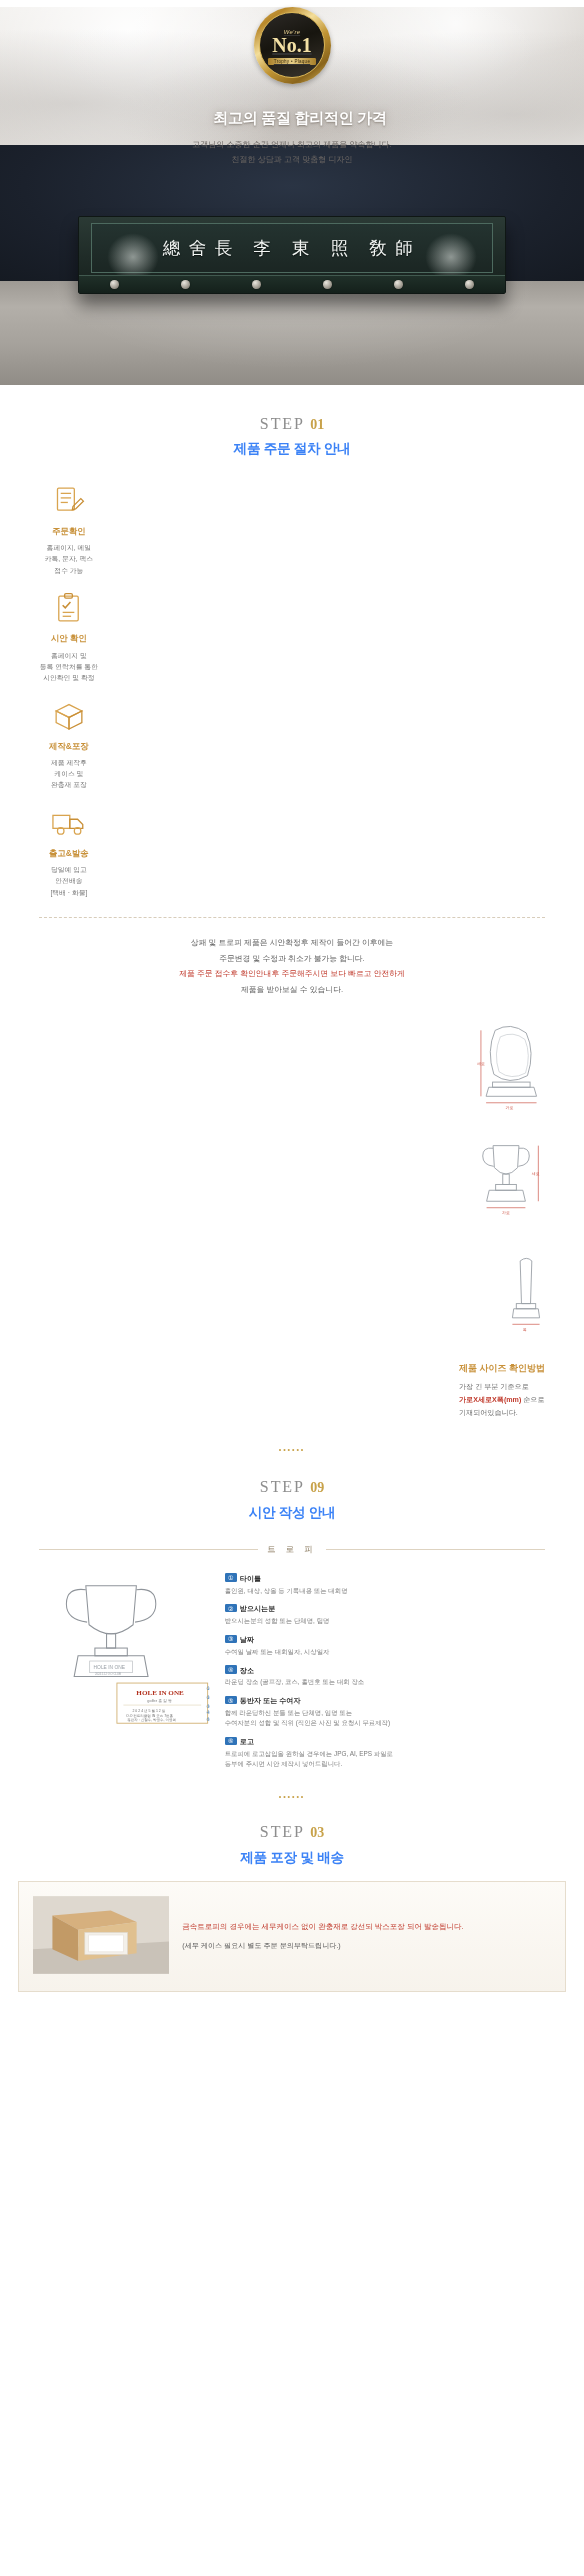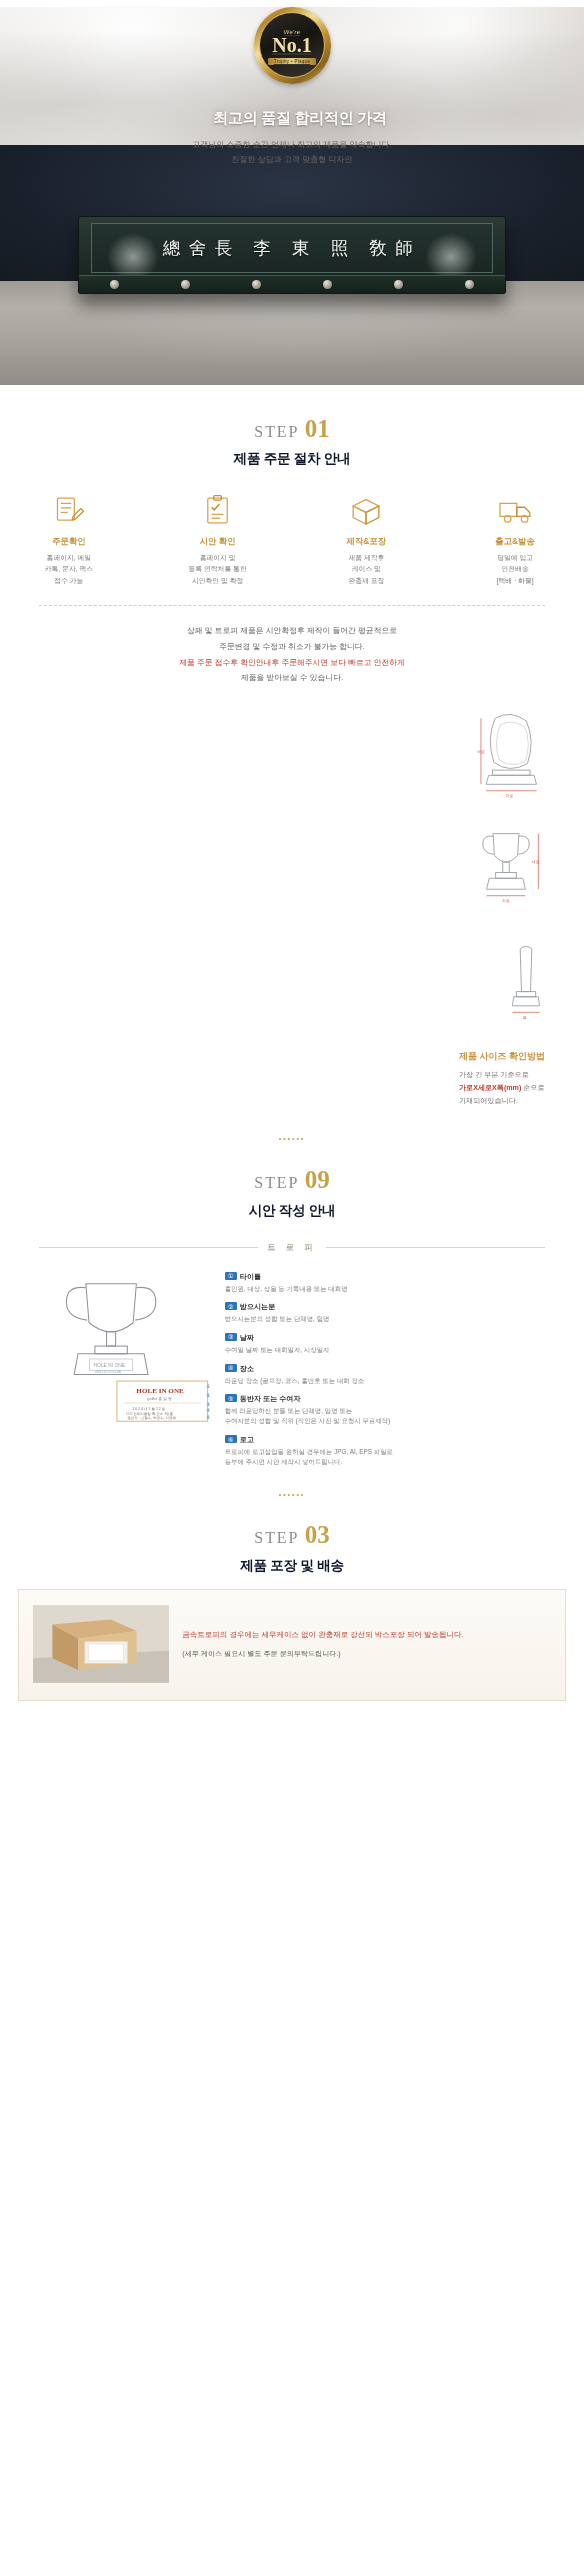--- a/index.html
+++ b/index.html
@@ -123,30 +123,30 @@
   }
   .plaque .floral.l { left: 15.6px; }
   .plaque .floral.r { right: 15.6px; }
 
   
   .section { padding: 30px 0 6.5px; text-align: center; }
   .step-label {
     font-size: 16px; color: #8d8d8d; letter-spacing: 1.9px;
     font-family: "Liberation Serif", serif;
   }
-  .step-label b { color: #c8a24a; font-size: 25px; font-weight: bold; letter-spacing: 0; }
+  .step-label b { color: #c8a24a; font-size: 14px; font-weight: bold; letter-spacing: 0; }
   .step-title {
-    font-size: 13.6px; font-weight: bold; color: #0f172a;
+    font-size: 13.6px; font-weight: bold; color: #3b82f6;
     margin-top: 7.8px; letter-spacing: -0.3px;
   }
 
   
   .icon-row {
     display: flex; justify-content: space-between; gap: 11.7px;
-    margin-top: 22px; padding: 0 23.4px;
+    margin-top: 22px; padding: 0 23.4px; flex-direction: column;
   }
   .icon-cell { width: 91px; }
   .icon-art { height: 38px; display:flex; align-items:flex-end; justify-content:center; }
   .icon-cell .cap {
     margin-top: 7.8px; font-size: 8.4px; font-weight: bold; color: #c8913a;
   }
   .icon-cell .desc {
     margin-top: 5.2px; font-size: 6.8px; color: #777; line-height: 1.65;
   }
   .hr-dash {
@@ -319,21 +319,21 @@
         <div class="cap">출고&amp;발송</div>
         <div class="desc" style="white-space:pre-line">당일예 입고
 안전배송
 [택배 · 화물]</div>
       </div>
     </div>
 
     <hr class="hr-dash">
 
     <div class="note">
-      <div>상패 및 트로피 제품은 시안확정후 제작이 들어간 평균적으로</div>
+      <div>상패 및 트로피 제품은 시안확정후 제작이 들어간 이후에는</div>
       <div>주문변경 및 수정과 취소가 불가능 합니다.</div>
       <div class="hi">제품 주문 접수후 확인안내후 주문해주시면 보다 빠르고 안전하게</div>
       <div>제품을 받아보실 수 있습니다.</div>
     </div>
 
     <div class="size-guide">
       <div class="size-art">
         <svg width="68" height="97" viewBox="0 0 105 150">
           <path d="M28 16 q24 -14 48 4 q14 30 2 66 q-28 16 -52 -2 q-12 -36 2 -68 Z" fill="none" stroke="#9aa0a6" stroke-width="1.4"></path>
           <path d="M36 26 q20 -10 38 4 q10 24 1 52 q-22 12 -41 -2 q-9 -28 2 -54 Z" fill="none" stroke="#c3c7cb" stroke-width="1"></path>

